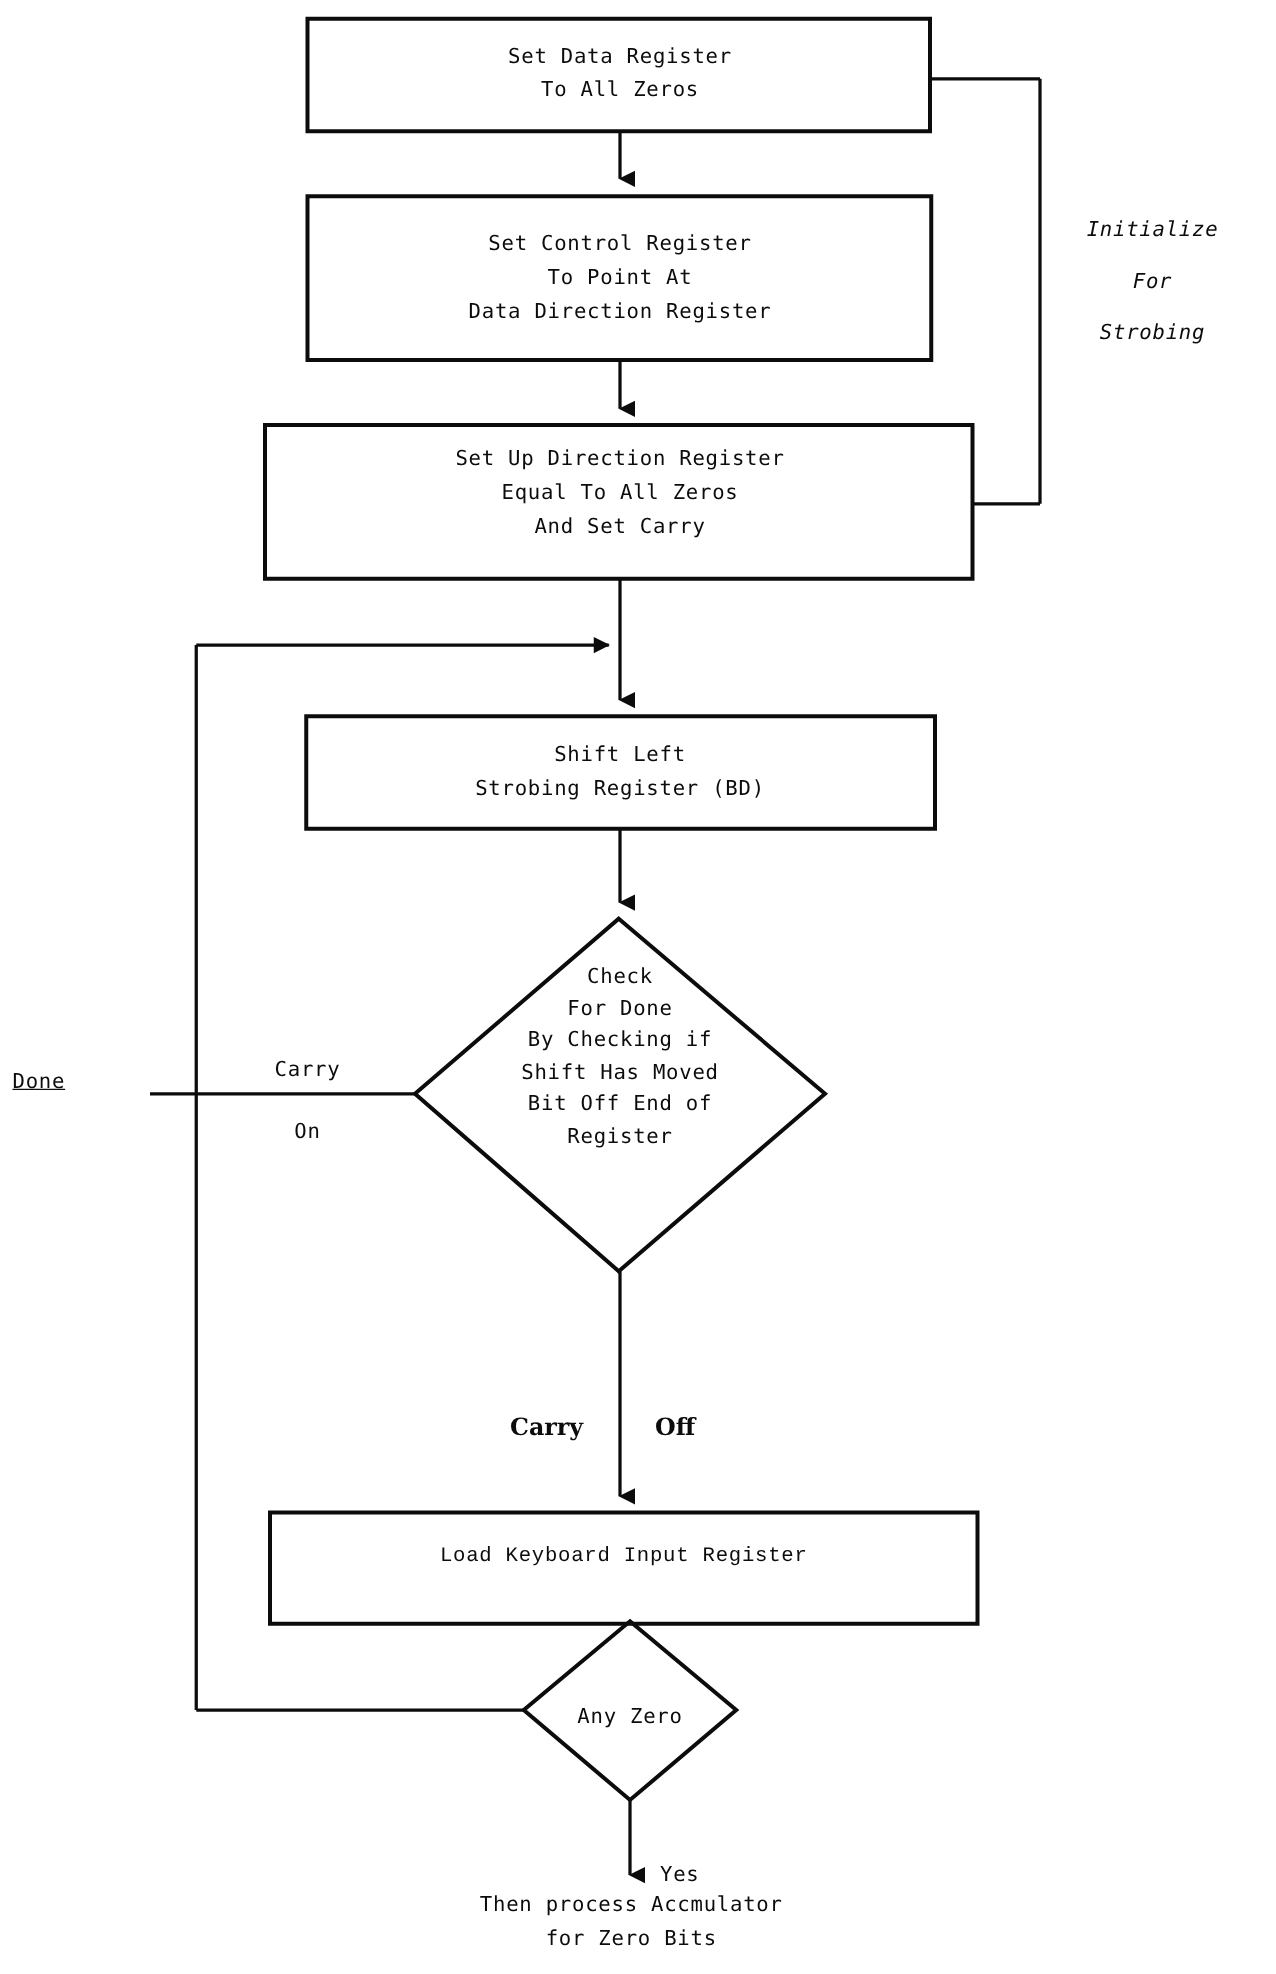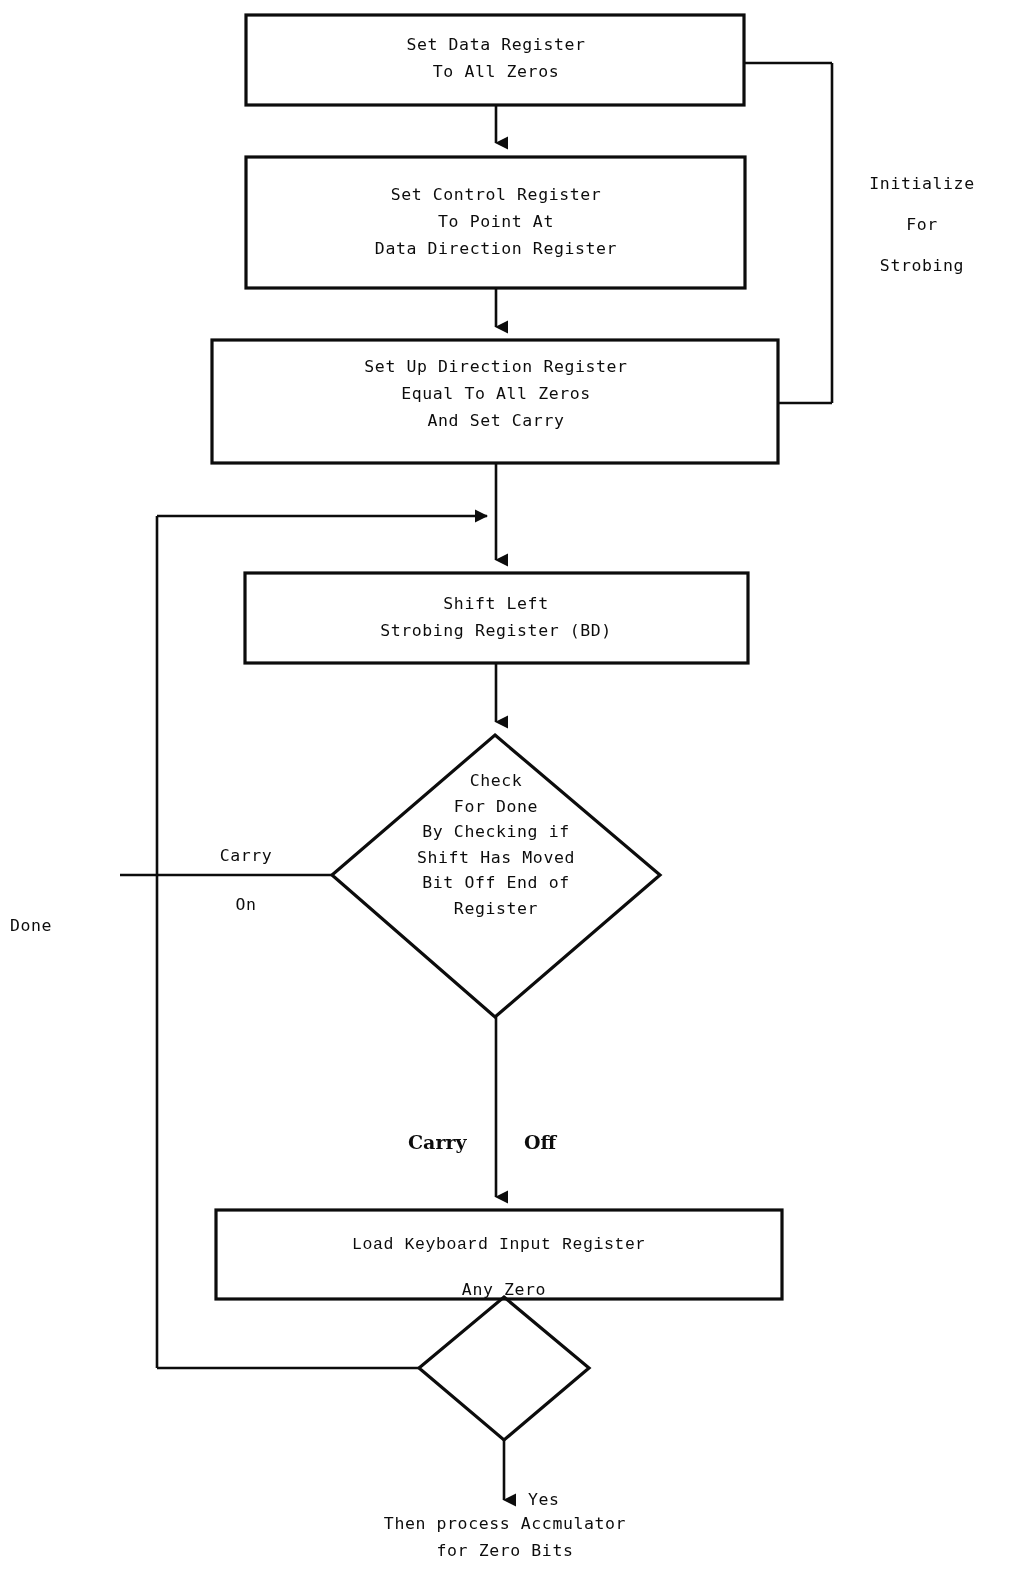--- a/index.html
+++ b/index.html
@@ -40,20 +40,21 @@
   }
   .ctr {
     transform: translateX(-50%);
   }
   .tight {
     line-height: 25.5px;
     text-align: center;
   }
   .loose {
     line-height: 41px;
+    font-style: italic;
   }
 </style>
 </head>
 <body>
 
 <div id="page">
 
   <svg class="layer" viewBox="0 0 1021 1579" xmlns="http://www.w3.org/2000/svg">
     <defs>
       <marker id="arrowDown" markerWidth="16" markerHeight="16" refX="8" refY="13" orient="auto" markerUnits="userSpaceOnUse">
@@ -128,30 +129,30 @@
 
   <div class="txt ctr tight" style="left:496px; top:768px; width:320px;">Check
 For Done
 By Checking if
 Shift Has Moved
 Bit Off End of
 Register</div>
 
   <div class="txt ctr" style="left:499px; top:1231px; width:540px;font-family:Liberation Mono, monospace;">Load Keyboard Input Register</div>
 
-  <div class="txt ctr" style="left:504px; top:1276px; width:180px;">Any Zero</div>
+  <div class="txt ctr" style="left:504px; top:1359px; width:180px;">Any Zero</div>
 
   <div class="txt ctr" style="left:505px; top:1510px; width:460px;">Then process Accmulator
 for Zero Bits</div>
 
   <div class="txt ctr loose" style="left:922px; top:163px; width:190px;">Initialize
 For
 Strobing</div>
 
-  <div class="txt" style="left:10px; top:912px;">Done</div>
+  <div class="txt" style="left:10px; top:851px;text-decoration:underline;">Done</div>
 
   <div class="txt ctr" style="left:246px; top:842px; width:120px;">Carry</div>
 
   <div class="txt ctr" style="left:246px; top:891px; width:120px;">On</div>
 
   <div class="txt serif" style="left:408px; top:1129px;">Carry</div>
 
   <div class="txt serif" style="left:524px; top:1129px;">Off</div>
 
   <div class="txt" style="left:528px; top:1486px;">Yes</div>

